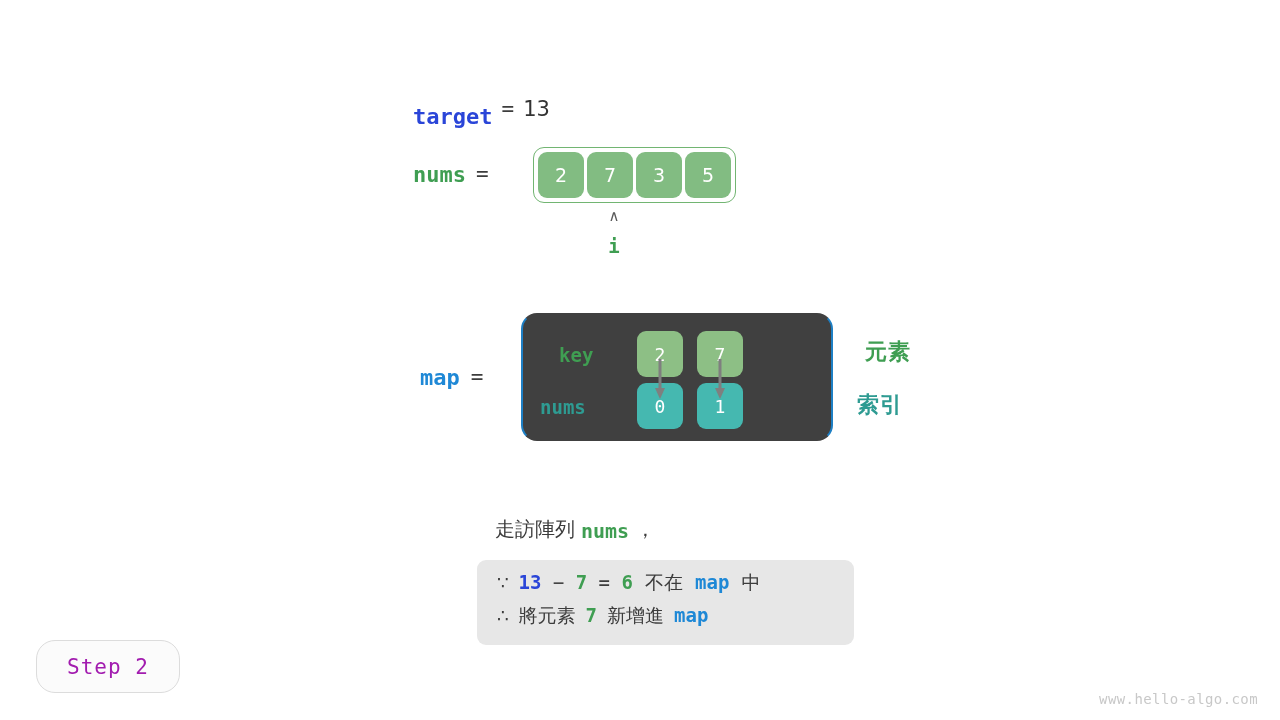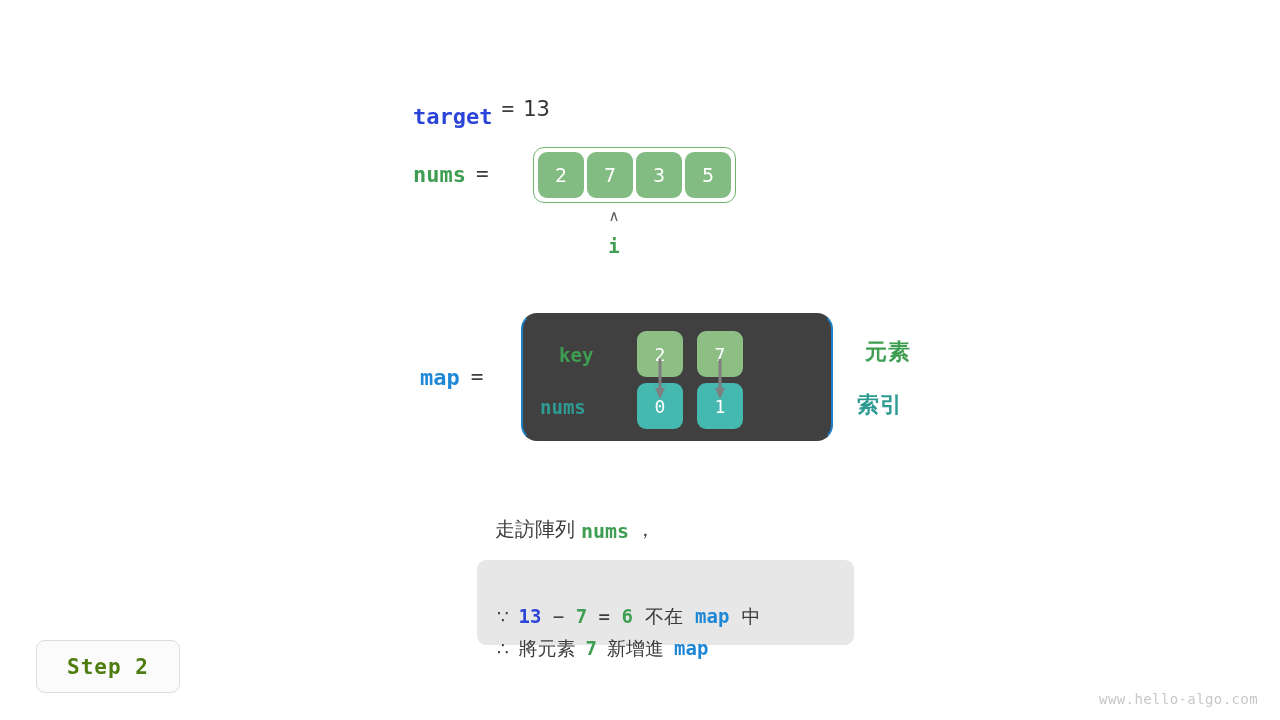--- a/index.html
+++ b/index.html
@@ -291,40 +291,40 @@
     font-family: "DejaVu Sans Mono", monospace;
     font-weight: bold;
     color: #3f9e52;
     font-size: 19px;
   }
   .note-line .op {
     font-family: "DejaVu Sans Mono", monospace;
     color: #3c3c3c;
     font-size: 19px;
   }
-  .note-line .cjk { padding: 0 2px; margin-top: 34px; }
+  .note-line .cjk { padding: 0 2px; }
 
   
   #step-badge {
     position: absolute;
     left: 36px;
     top: 640px;
     width: 144px;
     height: 53px;
     border: 1.4px solid #dcdcdc;
-    border-radius: 9px;
+    border-radius: 19px;
     background: #fbfbfb;
     display: flex;
     align-items: center;
     justify-content: center;
     box-sizing: border-box;
     font-family: "DejaVu Sans Mono", monospace;
     font-size: 21px;
-    font-weight: bold;
-    color: #4d7c0f;
+    font-weight: normal;
+    color: #a21caf;
     letter-spacing: 1px;
   }
   #watermark {
     position: absolute;
     right: 22px;
     bottom: 13px;
     font-family: "DejaVu Sans Mono", monospace;
     font-size: 14px;
     color: #c8c8c8;
     letter-spacing: 0.4px;

